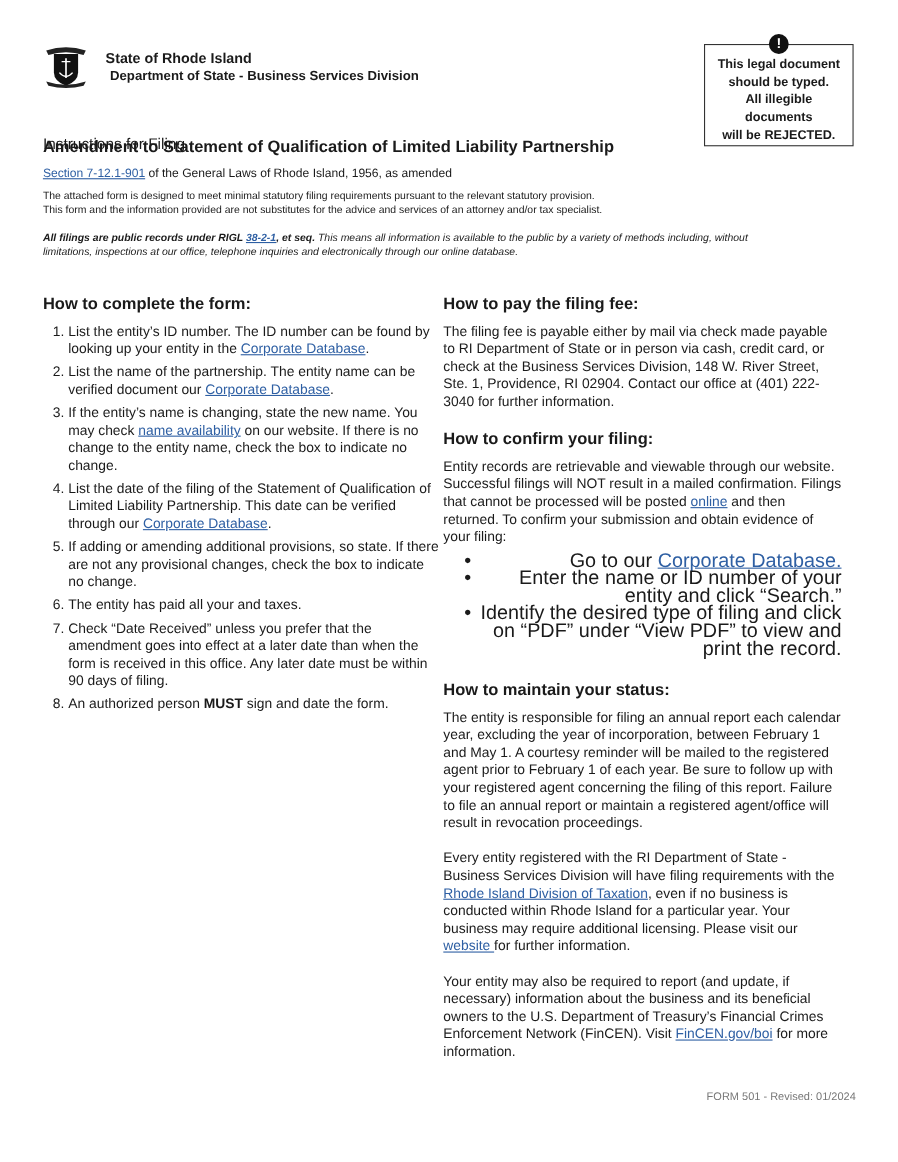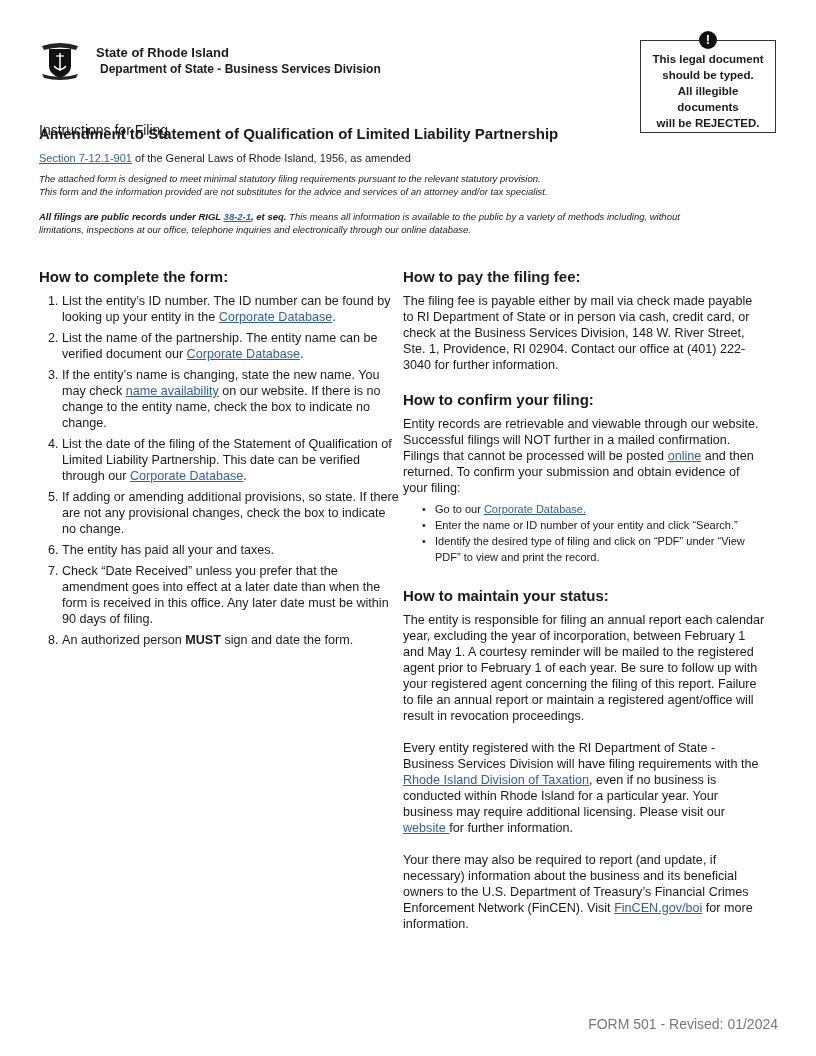--- a/index.html
+++ b/index.html
@@ -7,33 +7,33 @@
   a, .link { color:#2e5fa3; text-decoration:underline; }
   .abs { position:absolute; }
   #seal { left:38px; top:38px; width:44px; height:44px; }
   #org1 { left:96px; top:45px; font-size:13px; font-weight:bold; }
   #org2 { left:100px; top:62px; font-size:12px; font-weight:bold; }
   #notice { left:640px; top:40px; width:136px; height:93px; border:1px solid #333; box-sizing:border-box; text-align:center; font-size:11.5px; font-weight:bold; line-height:16px; padding-top:10px; }
   #notice-icon { position:absolute; left:58px; top:-10px; width:18px; height:18px; border-radius:50%; background:#111; color:#fff; font-size:13px; line-height:18px; font-weight:bold; text-align:center; }
   #title1 { left:39px; top:106px; font-size:14px; font-weight:normal;margin-top:16px; }
   #title2 { left:39px; top:125px; font-size:15px; font-weight:bold; }
   #statute { left:39px; top:152px; font-size:11px; }
-  #disclaimer { left:39px; top:172px; font-size:9.5px; font-style:italic; line-height:13px; width:680px; }
+  #disclaimer { left:39px; top:172px; font-size:9.5px; line-height:13px; width:680px; }
   #public { left:39px; top:210px; font-size:9.5px; font-style:italic; line-height:13px; width:680px; }
   .col-left { left:39px; top:268px; width:360px; }
   .col-right { left:403px; top:268px; width:362px; }
   h2 { font-size:15px; font-weight:bold; margin:0 0 8px 0; }
   ol { margin:0; padding-left:23px; font-size:12.6px; line-height:16px; }
   ol li { margin-bottom:5px; padding-left:0; }
   p { margin:0; font-size:12.6px; line-height:16px; }
-  ul { margin:5px 0 0 0; padding-left:32px; font-size:11px; line-height:16px; list-style:none; }
+  ul { margin:5px 0 0 0; padding-left:32px; font-size:18px; line-height:16px; list-style:none;text-align:right; }
   ul li { position:relative; }
   ul li::before { content:"•"; position:absolute; left:-13px; }
   .sec { margin-bottom:18px; }
-  #footer { right:38px; top:1016px; font-size:14px; color:#777; }
+  #footer { right:38px; top:992px; font-size:10px; color:#777; }
 </style>
 </head>
 <body>
 
 <div class="abs" id="seal">
   <svg width="44" height="44" viewBox="0 0 44 44">
     <path d="M4 8 Q22 2 40 8 L38 12 Q22 7 6 12 Z" fill="#222"></path>
     <path d="M11 11 L33 11 L33 28 Q33 36 22 40 Q11 36 11 28 Z" fill="#111"></path>
     <line x1="22" y1="15" x2="22" y2="33" stroke="#fff" stroke-width="1.5"></line>
     <line x1="18" y1="18" x2="26" y2="18" stroke="#fff" stroke-width="1.2"></line>
@@ -84,29 +84,29 @@
 </div>
 
 <div class="abs col-right">
   <div class="sec">
     <h2>How to pay the filing fee:</h2>
     <p>The filing fee is payable either by mail via check made payable to RI Department of State or in person via cash, credit card, or check at the Business Services Division, 148 W. River Street, Ste. 1, Providence, RI 02904. Contact our office at (401) 222-3040 for further information.</p>
   </div>
 
   <div class="sec" style="margin-bottom:22px">
     <h2>How to confirm your filing:</h2>
-    <p><span>Entity records are retrievable and viewable through our website. Successful filings will NOT further in a mailed confirmation. Filings that cannot be processed will be posted </span><a class="link">online</a><span> and then returned. To confirm your submission and obtain evidence of your filing:</span></p>
+    <p><span>Entity records are retrievable and viewable through our website. Successful filings will NOT result in a mailed confirmation. Filings that cannot be processed will be posted </span><a class="link">online</a><span> and then returned. To confirm your submission and obtain evidence of your filing:</span></p>
     <ul>
       <li><span>Go to our </span><a class="link">Corporate Database.</a></li>
       <li>Enter the name or ID number of your entity and click “Search.”</li>
       <li>Identify the desired type of filing and click on “PDF” under “View PDF” to view and print the record.</li>
     </ul>
   </div>
 
   <div>
     <h2>How to maintain your status:</h2>
     <p>The entity is responsible for filing an annual report each calendar year, excluding the year of incorporation, between February 1 and May 1. A courtesy reminder will be mailed to the registered agent prior to February 1 of each year. Be sure to follow up with your registered agent concerning the filing of this report. Failure to file an annual report or maintain a registered agent/office will result in revocation proceedings.</p>
     <p style="margin-top:16px"><span>Every entity registered with the RI Department of State - Business Services Division will have filing requirements with the </span><a class="link">Rhode Island Division of Taxation</a><span>, even if no business is conducted within Rhode Island for a particular year. Your business may require additional licensing. Please visit our </span><a class="link">website </a><span>for further information.</span></p>
-    <p style="margin-top:16px"><span>Your there may also be required to report (and update, if necessary) information about the business and its beneficial owners to the U.S. Department of Treasury’s Financial Crimes Enforcement Network (FinCEN). Visit </span><a class="link">FinCEN.gov/boi</a><span> for more information.</span></p>
+    <p style="margin-top:16px"><span>Your entity may also be required to report (and update, if necessary) information about the business and its beneficial owners to the U.S. Department of Treasury’s Financial Crimes Enforcement Network (FinCEN). Visit </span><a class="link">FinCEN.gov/boi</a><span> for more information.</span></p>
   </div>
 </div>
 
 <div class="abs" id="footer">FORM 501 - Revised: 01/2024</div>
 
 </body></html>

